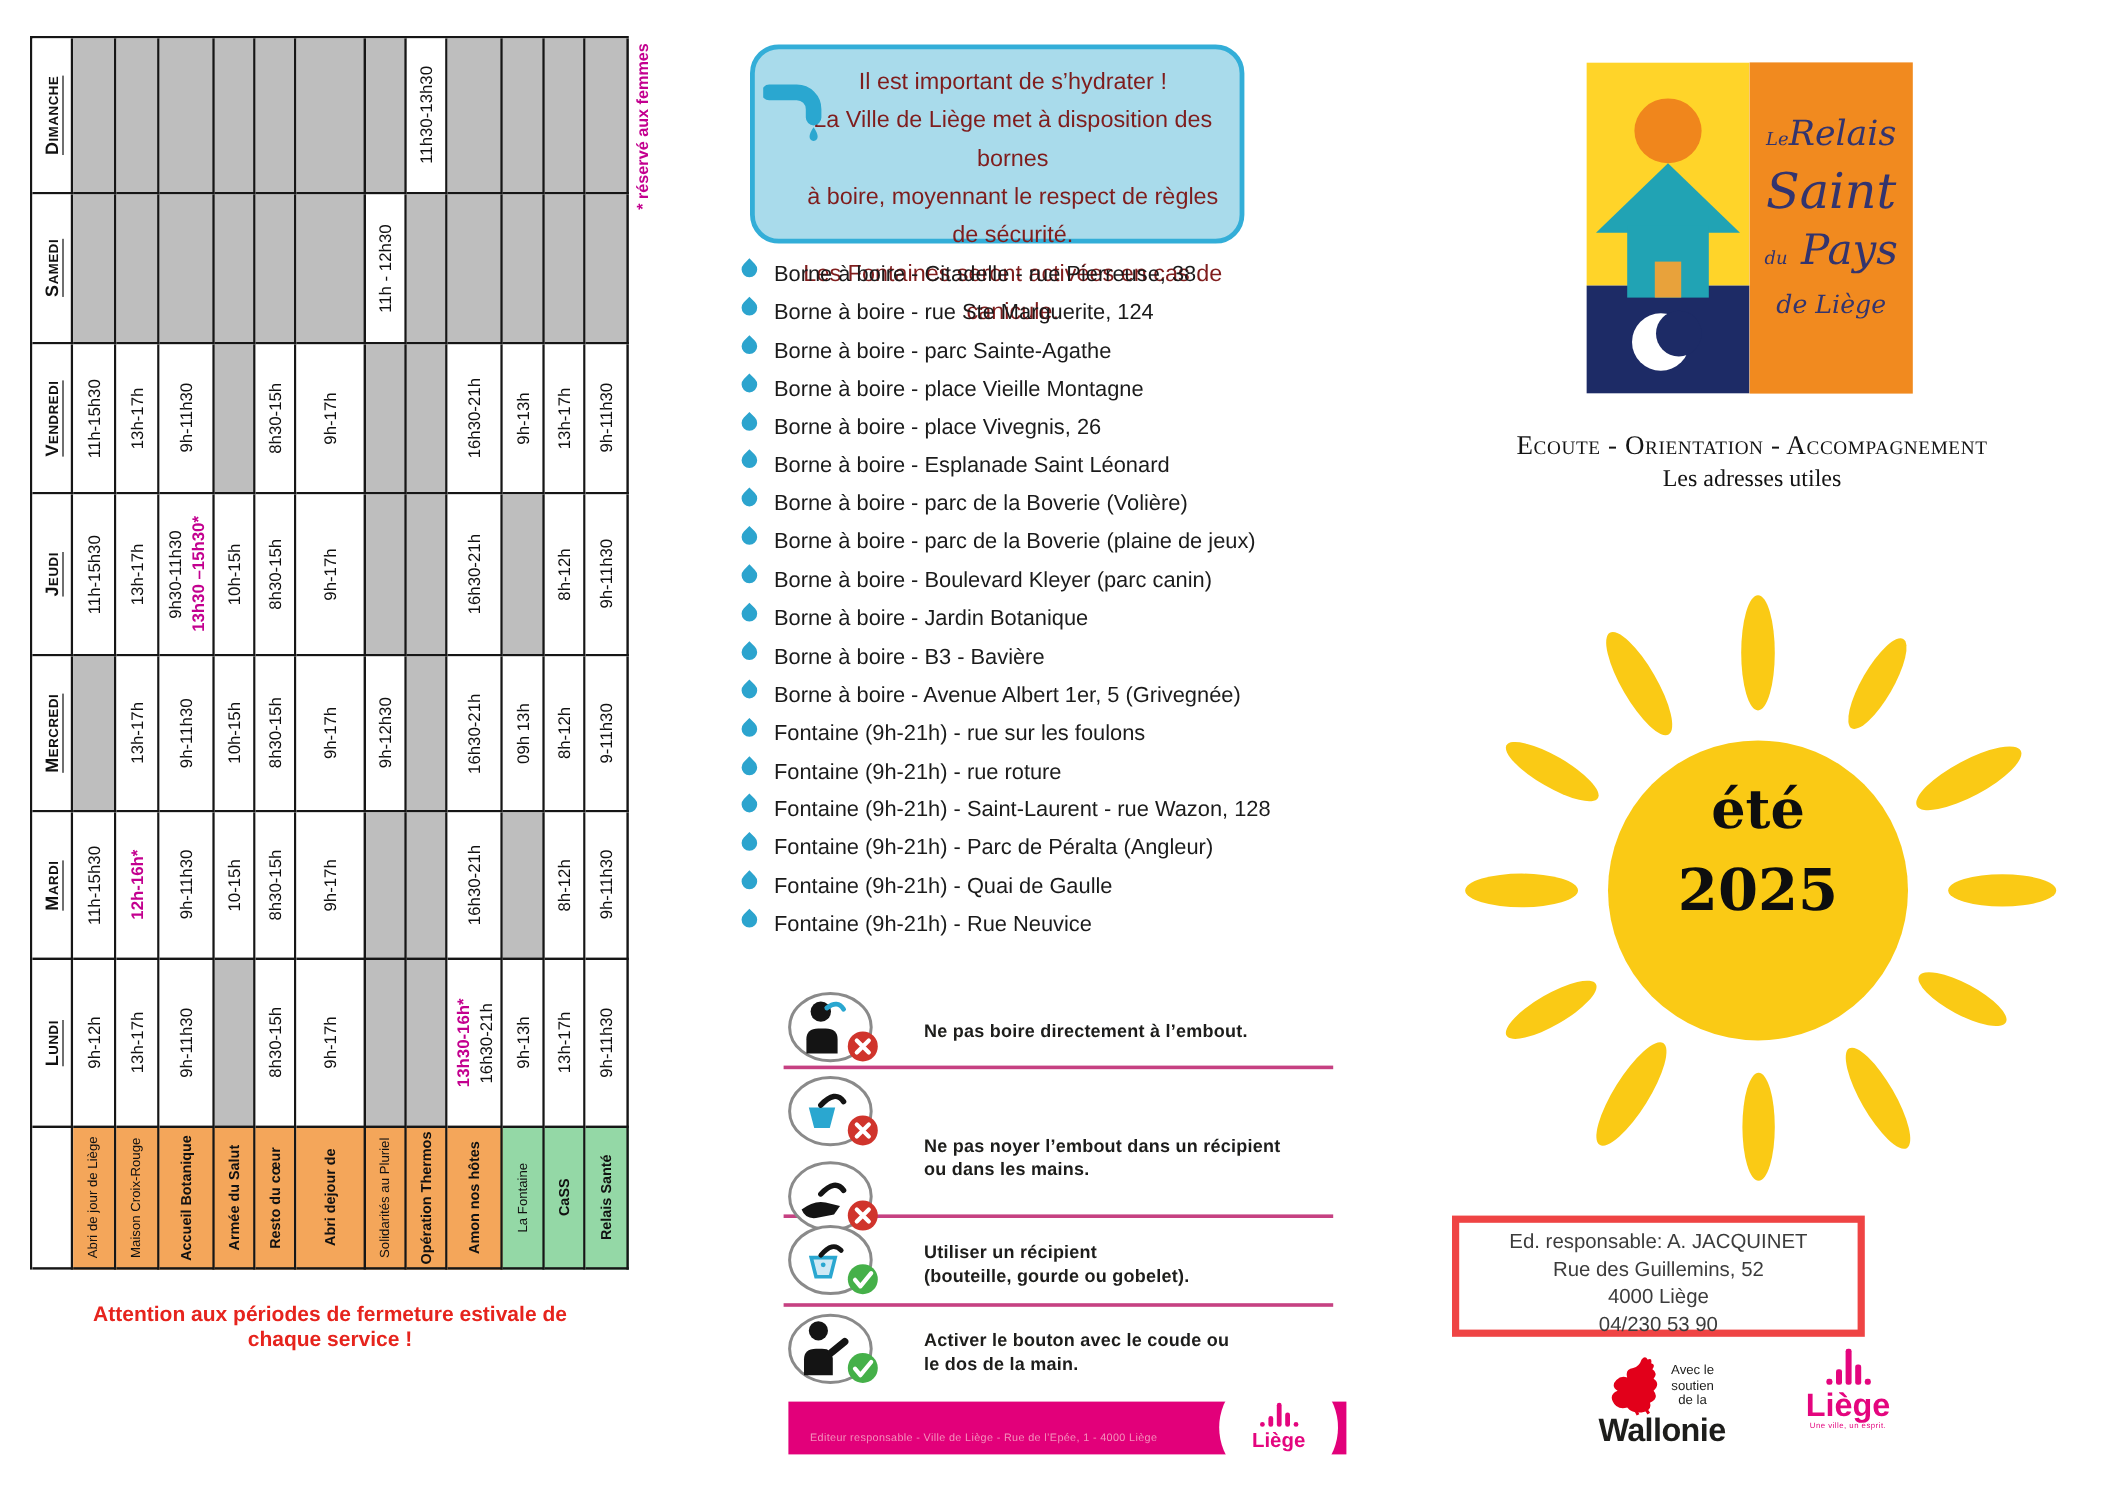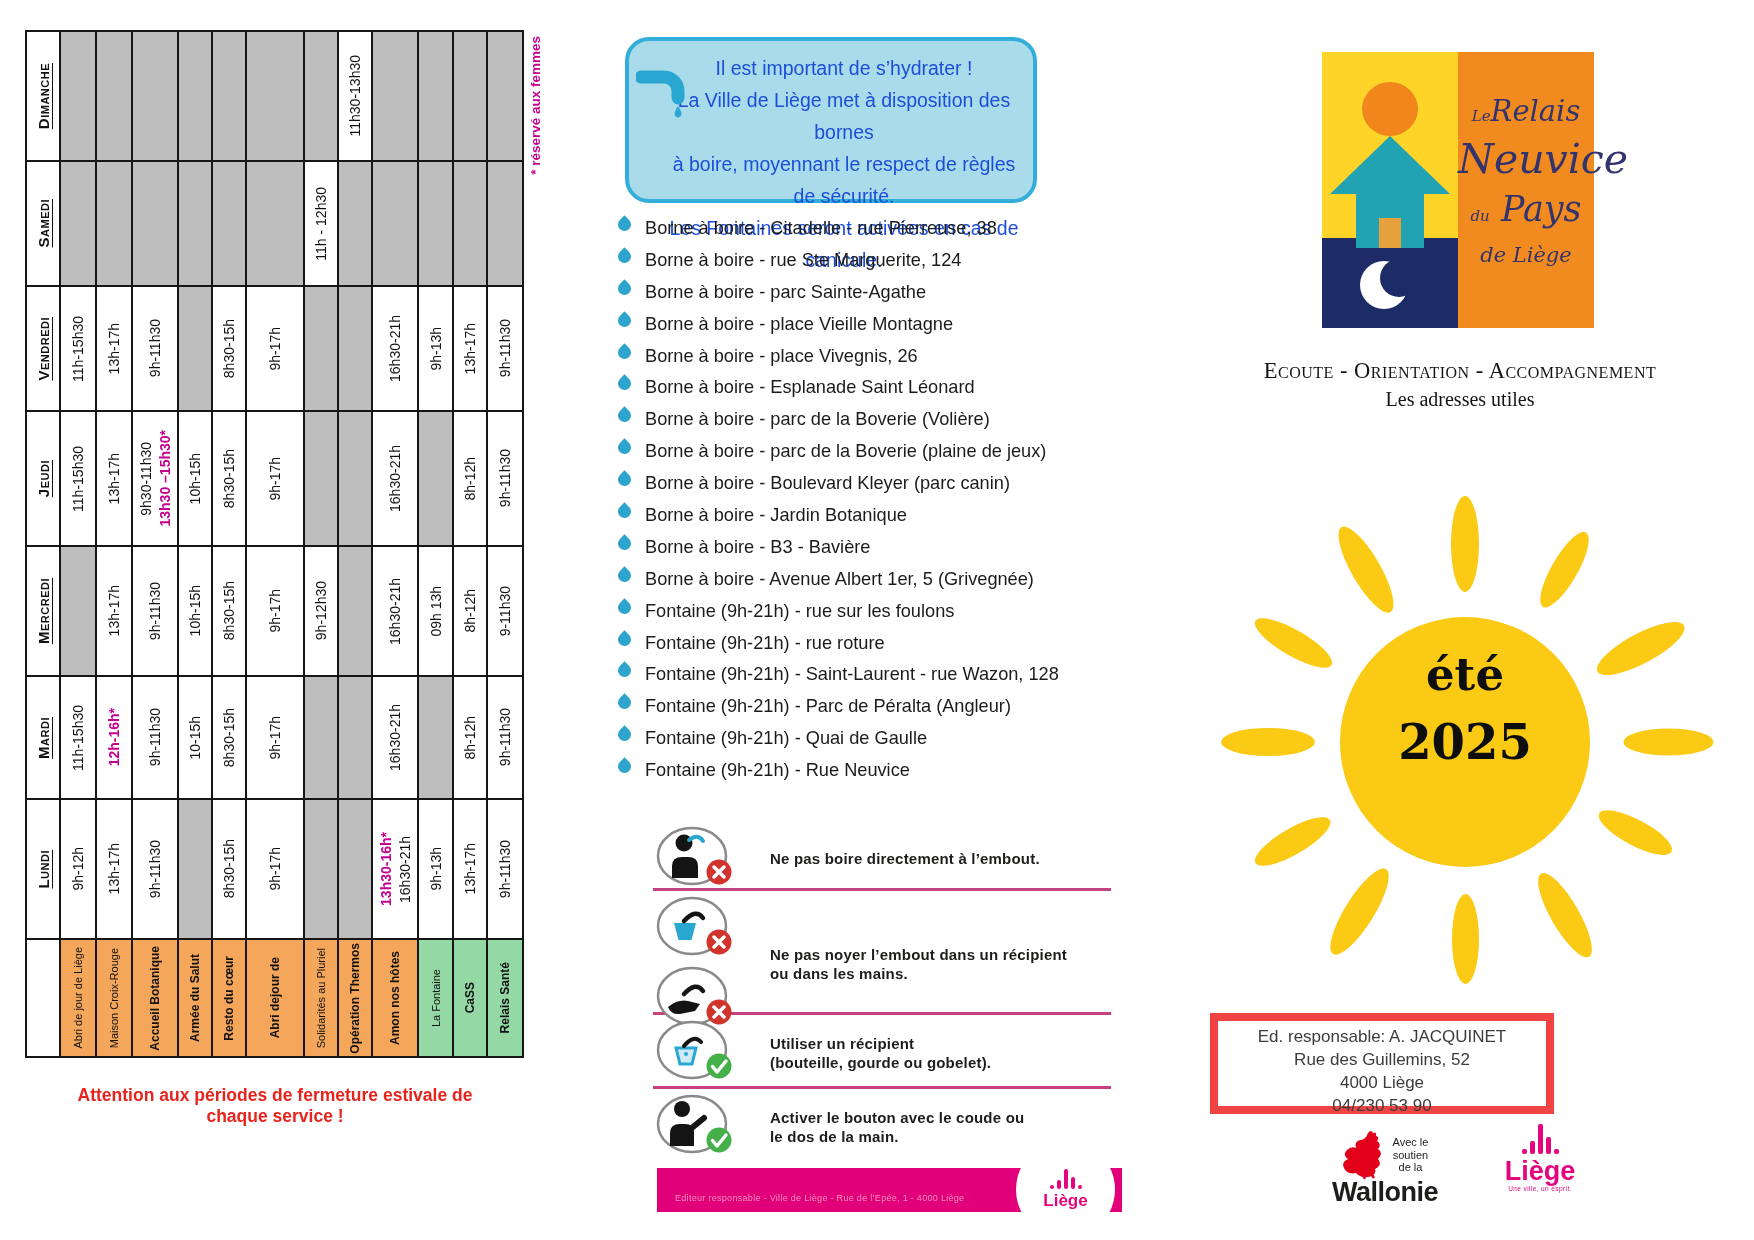--- a/index.html
+++ b/index.html
@@ -23,21 +23,21 @@
   .svc.b .vtext{font-weight:bold;font-size:12px}
   .svc.orange{background:#F4A65A}
   .svc.green{background:#94D8A6}
   .footnote{position:absolute;left:528px;top:36px;height:170px;
             color:#C3008F;font-weight:bold;font-size:13.5px}
   .warning{position:absolute;left:25px;top:1085px;width:500px;text-align:center;
            color:#E6241D;font-weight:bold;font-size:17.5px;line-height:21px}
 
   
   .hydro{position:absolute;left:625px;top:37px;width:412px;height:166px;background:#A9DBEB;
-         border:4px solid #33AED8;border-radius:24px;color:#1d4ed8;font-size:19.5px;
+         border:4px solid #33AED8;border-radius:24px;color:#7f1d1d;font-size:19.5px;
          line-height:32px;text-align:center;padding:11px 8px 16px 34px}
   .faucet{position:absolute;left:636px;top:66px}
   .wlist{position:absolute;left:618px;top:218px}
   .witem{display:flex;gap:14px;height:31.9px}
   .drop{width:13px;height:13px;background:#2CA4CE;border-radius:0 50% 50% 50%;
         transform:rotate(45deg);flex:none}
   .wtext{font-size:18.2px;color:#1b1b1b}
   .instr{position:absolute;display:flex;align-items:center;gap:36px;left:656px}
   .icol{display:flex;flex-direction:column;gap:4px}
   .itext{font-weight:bold;font-size:15px;line-height:19.5px;letter-spacing:.2px;color:#1d1d1b}
@@ -68,21 +68,21 @@
             font-family:"Liberation Serif",serif;font-size:20px;color:#141414}
   .sunbody{position:absolute;left:1340px;top:617px;width:250px;height:250px;
            border-radius:50%;background:#FACA15}
   .ray{position:absolute;left:0;top:0;background:#FACA15;border-radius:50%}
   .sunwrap{position:absolute;left:1465px;top:742px;width:0;height:0}
   .sun-ete{position:absolute;left:1340px;top:648px;width:250px;text-align:center;
            font-family:"DejaVu Serif",serif;font-weight:bold;font-size:45px;color:#0e0e0e}
   .sun-year{position:absolute;left:1340px;top:714px;width:250px;text-align:center;
             font-family:"DejaVu Serif",serif;font-weight:bold;font-size:48px;color:#0e0e0e}
   .addr{position:absolute;left:1210px;top:1013px;width:344px;height:101px;
-        border:8px solid #ef4444;text-align:center;font-size:17px;line-height:23px;
+        border:6px solid #ef4444;text-align:center;font-size:17px;line-height:23px;
         color:#3c3c3c;padding-top:4px}
   .wall{position:absolute;left:1318px;top:1130px;width:134px;text-align:center;color:#1d1d1b}
   .wall-top{display:flex;align-items:center;justify-content:center;gap:5px}
   .wall-support{font-size:11px;line-height:12.5px;text-align:center}
   .wall-name{font-size:27px;font-weight:bold;letter-spacing:-.5px;margin-top:-3px}
   .lgfoot{position:absolute;left:1496px;top:1124px;width:88px;text-align:center}
   .lgfoot .dots{justify-content:center;margin-bottom:3px}
   .lg-name{font-size:27px;font-weight:bold;color:#E4057E;line-height:28px}
   .lg-tag{font-size:6.5px;color:#E4057E;letter-spacing:.4px}
 </style>
@@ -452,21 +452,21 @@
       <rect x="0" y="186" width="136" height="90" fill="#1D2B66"></rect>
       <ellipse cx="68" cy="57" rx="28" ry="27" fill="#F0861C"></ellipse>
       <polygon points="8,142 68,84 128,142" fill="#21A3B4"></polygon>
       <rect x="34" y="136" width="68" height="60" fill="#21A3B4"></rect>
       <rect x="57" y="166" width="22" height="30" fill="#E8A23B"></rect>
       <circle cx="62" cy="233" r="24" fill="#ffffff"></circle>
       <circle cx="77" cy="226" r="19" fill="#1D2B66"></circle>
     </svg>
     <div class="logo-right">
       <div class="lr1"><span class="sm">Le</span><span>Relais</span></div>
-      <div class="lr2">Neuvice</div>
+      <div class="lr2">Saint</div>
       <div class="lr3"><span class="sm">du</span> <span>Pays</span></div>
       <div class="lr4">de Liège</div>
     </div>
   </div>
 
   <div class="tagline">Ecoute - Orientation - Accompagnement</div>
   <div class="subtitle">Les adresses utiles</div>
 
   <div class="sunwrap">
       <div class="ray" style="width: 28px; height: 96px; margin-left: -14px; transform-origin: 50% 0px; transform: rotate(0deg) translateY(-246px);"></div>

